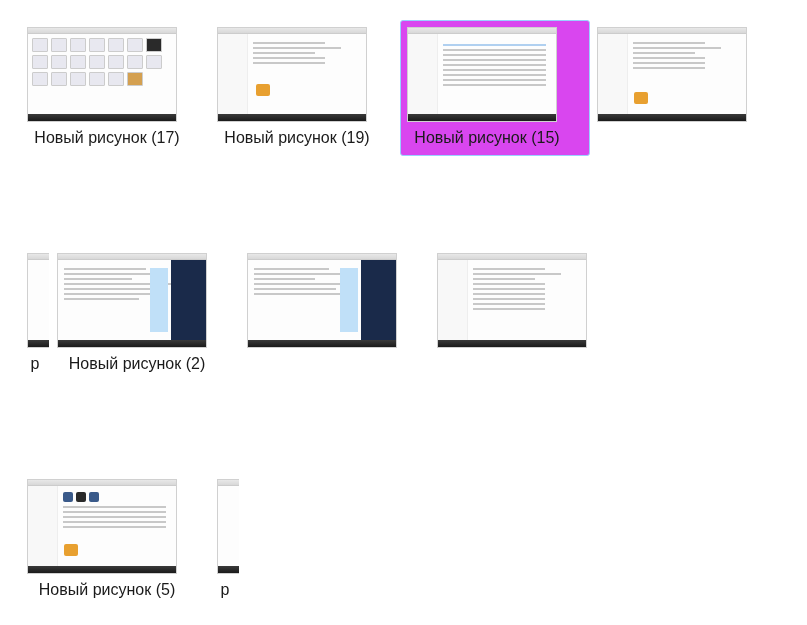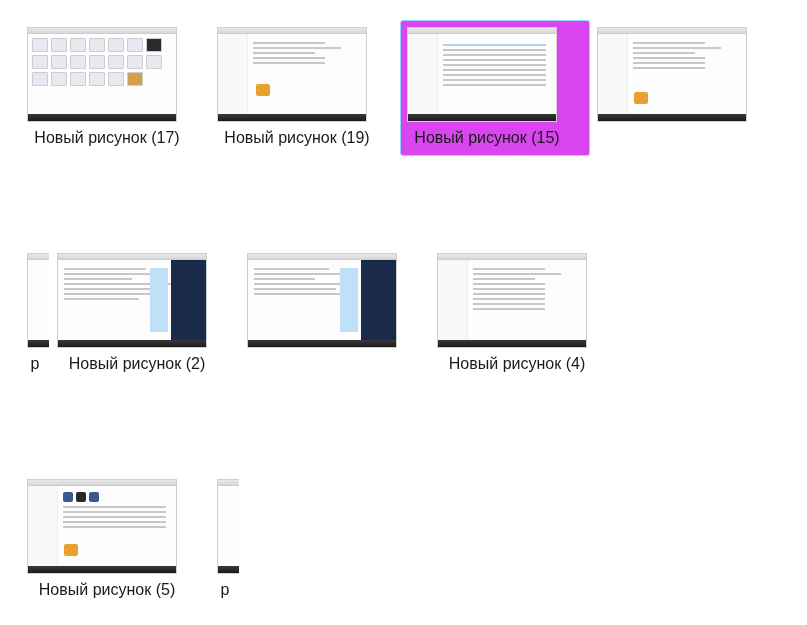--- a/index.html
+++ b/index.html
@@ -306,21 +306,20 @@
           <div class="thumb-line"></div>
             <div class="thumb-line"></div>
             <div class="thumb-line"></div>
           <div class="thumb-line"></div>
             <div class="thumb-line"></div>
             <div class="thumb-line"></div>
         </div>
       </div>
       <div class="thumb-taskbar"></div>
     </div>
-    <div class="filename">Новый рисунок (4)</div>
   </div>
 
   <div class="file-item">
     <div class="thumbnail">
       <div class="thumb-titlebar"></div>
       <div class="thumb-body">
         <div class="thumb-sidebar"></div>
         <div style="position:absolute;left:35px;right:10px;top:6px">
           <div style="display:flex;gap:3px;margin-bottom:4px">
             <div style="width:10px;height:10px;background:#3a5a8a;border-radius:2px"></div>

